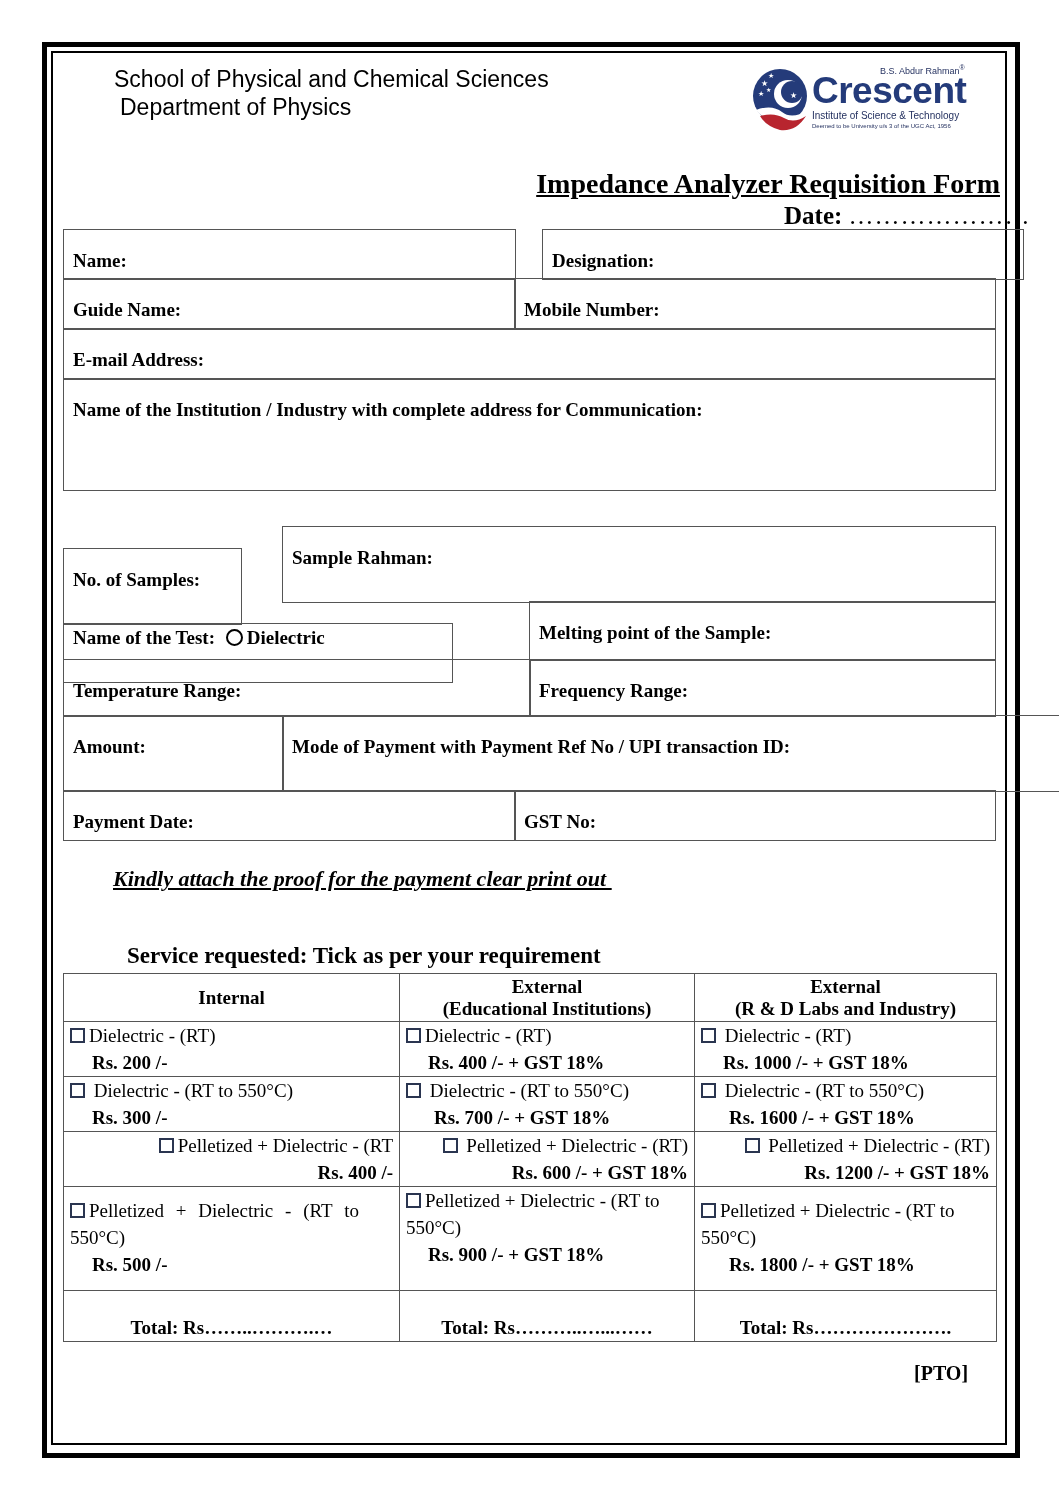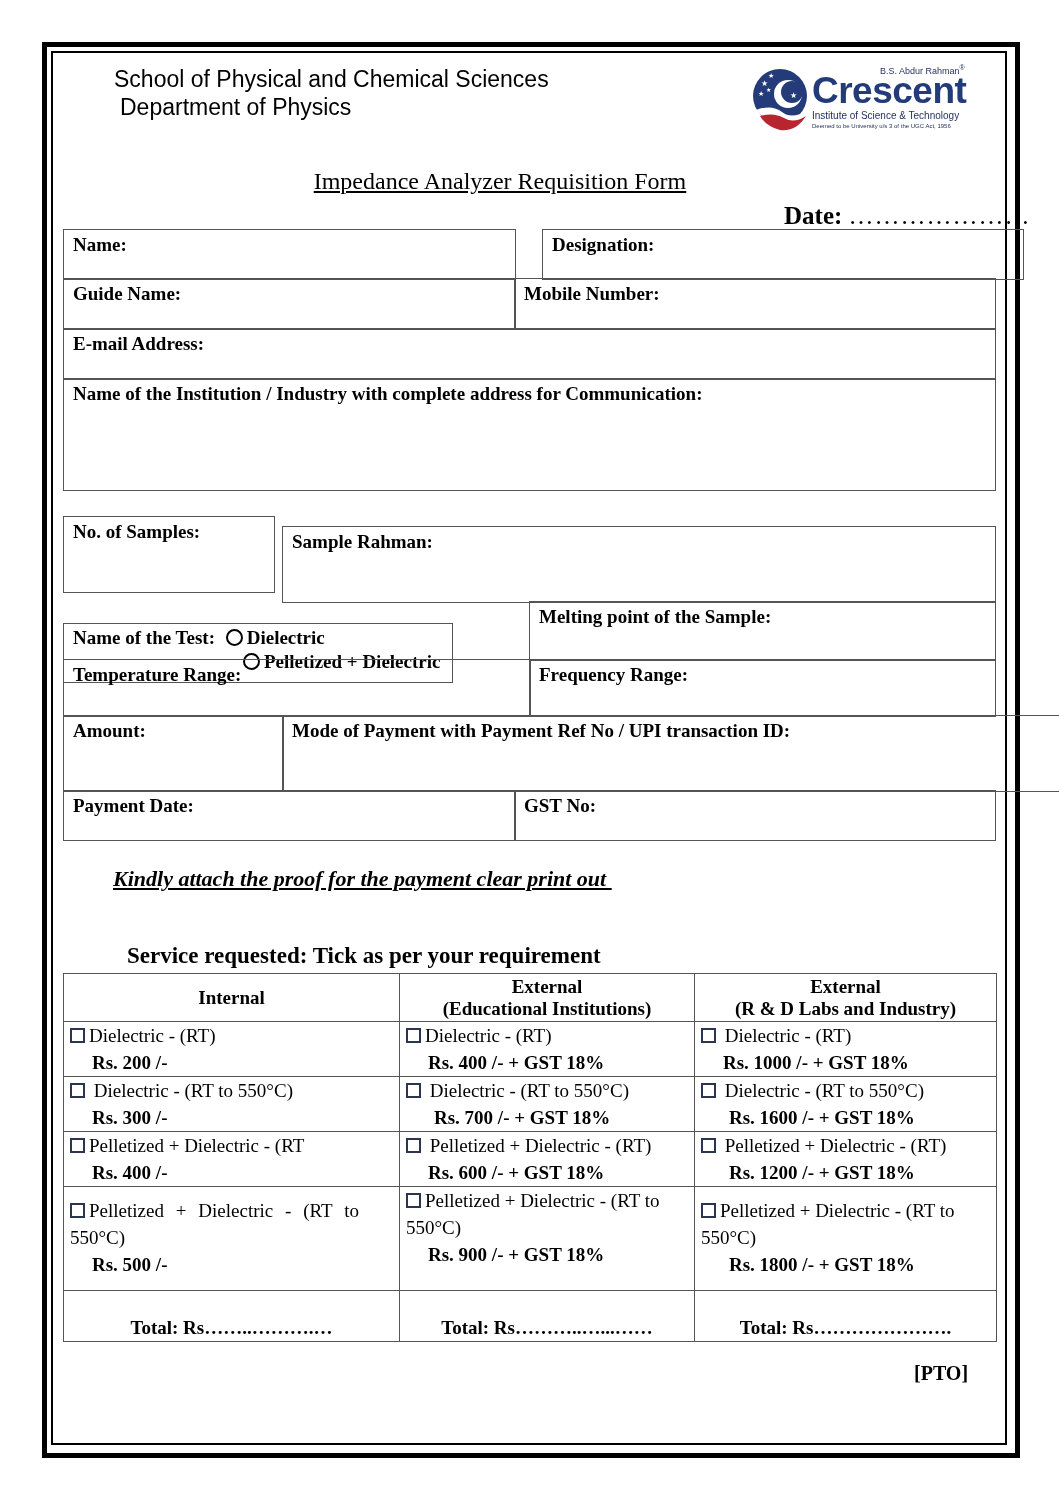--- a/index.html
+++ b/index.html
@@ -6,24 +6,24 @@
   body { width: 1059px; height: 1497px; position: relative; overflow: hidden; font-family: "Liberation Serif", serif; color: #000; }
   .frame-outer { position: absolute; left: 42px; top: 42px; width: 968px; height: 1406px; border: 5px solid #000; box-sizing: content-box; }
   .frame-inner { position: absolute; left: 51px; top: 51px; width: 952px; height: 1390px; border: 2px solid #000; box-sizing: content-box; }
   .abs { position: absolute; }
   .hdr { font-family: "Liberation Sans", sans-serif; font-weight: normal; font-size: 23px; line-height: 28px; white-space: nowrap; }
   .logo { position: absolute; left: 752px; top: 62px; width: 220px; height: 75px; }
   .logo-top { position: absolute; left: 128px; top: 2px; font-family: "Liberation Sans", sans-serif; font-size: 9px; color: #1f2c5c; white-space: nowrap; }
   .logo-word { position: absolute; left: 60px; top: 9px; font-family: "Liberation Sans", sans-serif; font-size: 37px; font-weight: bold; color: #243b7a; letter-spacing: -0.5px; line-height: 40px; white-space: nowrap; }
   .logo-sub { position: absolute; left: 60px; top: 48px; font-family: "Liberation Sans", sans-serif; font-size: 10px; color: #1f2c5c; white-space: nowrap; }
   .logo-sub2 { position: absolute; left: 60px; top: 61px; font-family: "Liberation Sans", sans-serif; font-size: 6px; color: #1f2c5c; white-space: nowrap; }
-  .title { left: 0; width: 1000px; text-align: center; top: 168px; font-size: 24px; font-weight: normal; text-decoration: underline; }
+  .title { left: 0; width: 1000px; text-align: right; top: 168px; font-size: 28px; font-weight: bold; text-decoration: underline; }
   .date { left: 784px; top: 202px; font-size: 25px; font-weight: bold; white-space: nowrap; }
   .date .dots { font-weight: normal; letter-spacing: 1px; }
-  .cell { position: absolute; border: 1.5px solid #555; box-sizing: border-box; padding: 4px 9px; font-size: 19px; font-weight: bold; line-height: 22px; }
+  .cell { position: absolute; border: 1.5px solid #555; box-sizing: border-box; padding: 20px 9px; font-size: 19px; font-weight: bold; line-height: 22px; }
   .radio { display: inline-block; width: 17px; height: 17px; border: 2px solid #000; border-radius: 50%; box-sizing: border-box; vertical-align: -2px; margin-right: 4px; }
   .note { left: 113px; top: 866px; font-size: 22px; font-weight: bold; font-style: italic; text-decoration: underline; white-space: pre; }
   .svc { left: 127px; top: 943px; font-size: 23px; font-weight: bold; white-space: nowrap; }
   .svc-table { position: absolute; left: 63px; top: 973px; width: 933px; border-collapse: collapse; table-layout: fixed; }
   .svc-table td, .svc-table th { border: 1.5px solid #555; font-size: 19px; line-height: 27px; vertical-align: top; padding: 0 6px; }
   .svc-table th { text-align: center; vertical-align: middle; font-weight: bold; line-height: 22px; padding: 0; }
   .chk { display: inline-block; width: 15px; height: 15px; border: 2px solid #2a3550; box-sizing: border-box; vertical-align: -1px; margin-right: 4px; }
   .price { font-weight: bold; padding-left: 22px; }
   .total { text-align: center; font-weight: bold; vertical-align: bottom !important; padding-bottom: 0 !important; white-space: nowrap; overflow: hidden; }
   .pto { left: 914px; top: 1362px; font-size: 20px; font-weight: bold; }
@@ -62,28 +62,27 @@
 <div class="cell" style="left:63px; top:229px; width:453px; height:51px;"><span>Name:</span></div>
 <div class="cell" style="left:542px; top:229px; width:482px; height:51px;"><span>Designation:</span></div>
 
 <div class="cell" style="left:63px; top:278px; width:453px; height:52px;"><span>Guide Name:</span></div>
 <div class="cell" style="left:514px; top:278px; width:482px; height:52px;"><span>Mobile Number:</span></div>
 
 <div class="cell" style="left:63px; top:328px; width:933px; height:52px;"><span>E-mail Address:</span></div>
 
 <div class="cell" style="left:63px; top:378px; width:933px; height:113px;"><span>Name of the Institution / Industry with complete address for Communication:</span></div>
 
-<div class="cell" style="left:63px; top:516px; width:212px; height:77px;"><span>No. of Samples:</span></div>
+<div class="cell" style="left:63px; top:548px; width:179px; height:77px;"><span>No. of Samples:</span></div>
 <div class="cell" style="left:282px; top:526px; width:714px; height:77px;"><span>Sample Rahman:</span></div>
 
 <div class="cell" style="left:63px; top:623px; width:390px; height:60px; padding-top:3px;">
   <div style="white-space:nowrap;"><span>Name of the Test:</span>
     <span style="margin-left:6px;"><span class="radio"></span><span>Dielectric</span></span>
   </div>
-  <div style="padding-left:170px; white-space:nowrap; margin-top:2px;"><span class="radio"></span><span>Pelletized + Dielectric</span></div>
 </div>
 <div class="cell" style="left:529px; top:601px; width:467px; height:60px;"><span>Melting point of the Sample:</span></div>
 
 <div class="cell" style="left:63px; top:659px; width:468px; height:58px;"><span>Temperature Range:</span></div>
 <div class="cell" style="left:529px; top:659px; width:467px; height:58px;"><span>Frequency Range:</span></div>
 
 <div class="cell" style="left:63px; top:715px; width:221px; height:77px;"><span>Amount:</span></div>
 <div class="cell" style="left:282px; top:715px; width:818px; height:77px;"><span>Mode of Payment with Payment Ref No / UPI transaction ID:</span></div>
 
 <div class="cell" style="left:63px; top:790px; width:453px; height:51px;"><span>Payment Date:</span></div>
@@ -133,21 +132,21 @@
         </td>
     <td>
           <div><span class="chk"></span> <span>Dielectric - (RT to 550°C)</span></div>
           <div class="price" style="padding-left:28px;">Rs. 700 /- + GST 18%</div>
         </td>
     <td>
           <div><span class="chk"></span> <span>Dielectric - (RT to 550°C)</span></div>
           <div class="price" style="padding-left:28px;">Rs. 1600 /- + GST 18%</div>
         </td>
   </tr>
-  <tr style="height:54px;">
+  <tr style="height:54px;text-align:right;">
     <td>
           <div><span class="chk"></span><span>Pelletized + Dielectric - (RT</span></div>
           <div class="price">Rs. 400 /-</div>
         </td>
     <td>
           <div><span class="chk"></span> <span>Pelletized + Dielectric - (RT)</span></div>
           <div class="price">Rs. 600 /- + GST 18%</div>
         </td>
     <td>
           <div><span class="chk"></span> <span>Pelletized + Dielectric - (RT)</span></div>

